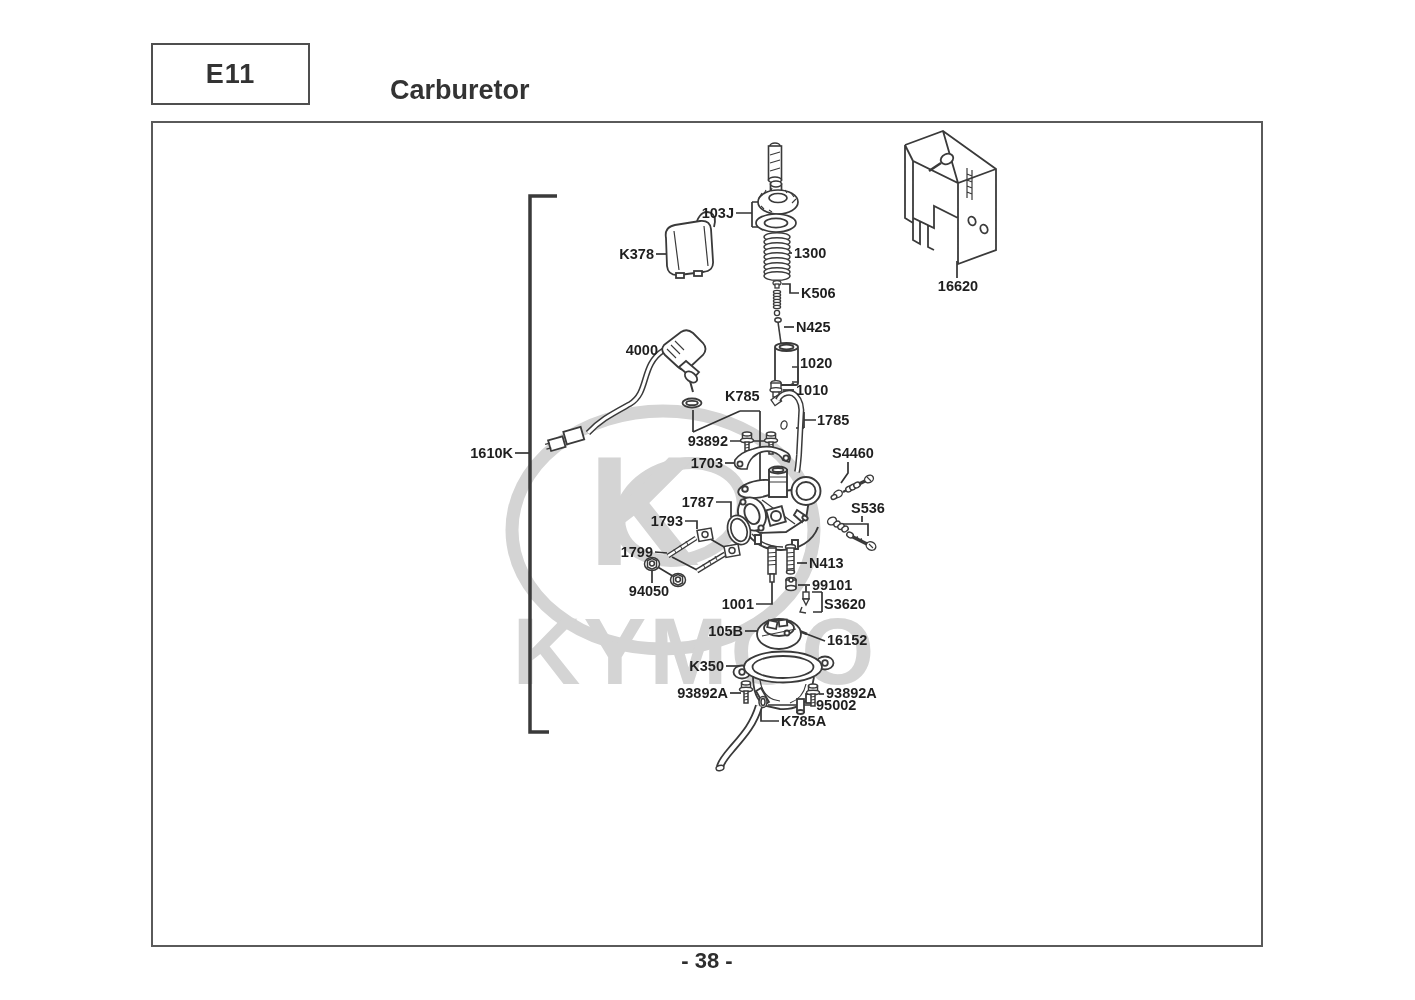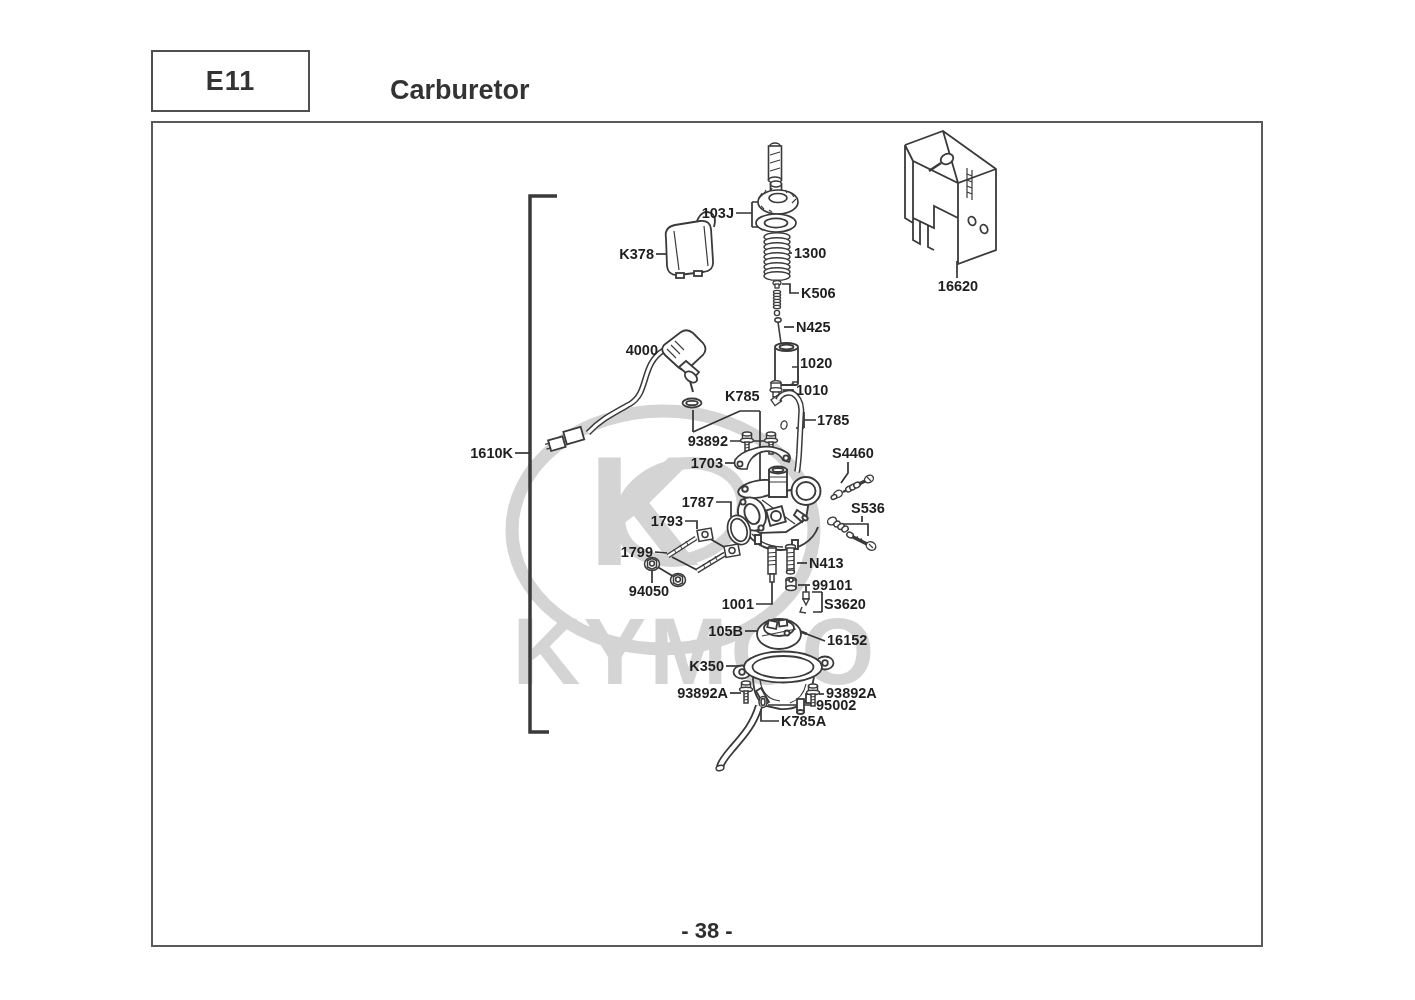--- a/index.html
+++ b/index.html
@@ -1,25 +1,25 @@
 <!DOCTYPE html>
 <html><head>
 <meta charset="utf-8">
 <style>
   html,body{margin:0;padding:0;background:#ffffff;}
   .page{position:relative;width:1415px;height:1000px;background:#fff;overflow:hidden;
         font-family:"Liberation Sans",sans-serif;color:#2a2a2a;}
-  .section-box{position:absolute;left:151px;top:50px;width:159px;height:62px;
+  .section-box{position:absolute;left:151px;top:43px;width:159px;height:62px;
         border:2px solid #4f4f4f;box-sizing:border-box;background:#fff;
         display:flex;align-items:center;justify-content:center;}
   .section-code{font-size:27px;font-weight:bold;color:#333;letter-spacing:1px;}
   .page-title{position:absolute;left:358px;top:75px;font-size:27px;font-weight:bold;color:#333;margin-left:32px;}
   .content-box{position:absolute;left:151px;top:121px;width:1112px;height:826px;
         border:2px solid #5a5a5a;box-sizing:border-box;background:#fff;}
-  .footer{position:absolute;left:151px;top:918px;width:1112px;text-align:center;
+  .footer{position:absolute;left:151px;top:948px;width:1112px;text-align:center;
         font-size:22px;font-weight:bold;color:#2e2e2e;}
   svg{position:absolute;left:0;top:0;}
   svg text.lbl{font-family:"Liberation Sans",sans-serif;font-size:14.5px;font-weight:bold;fill:#1f1f1f;}
   svg text.wm{font-family:"Liberation Sans",sans-serif;font-weight:bold;fill:#d4d4d4;}
 </style>
 </head>
 <body>
 
 <div class="page">
 

